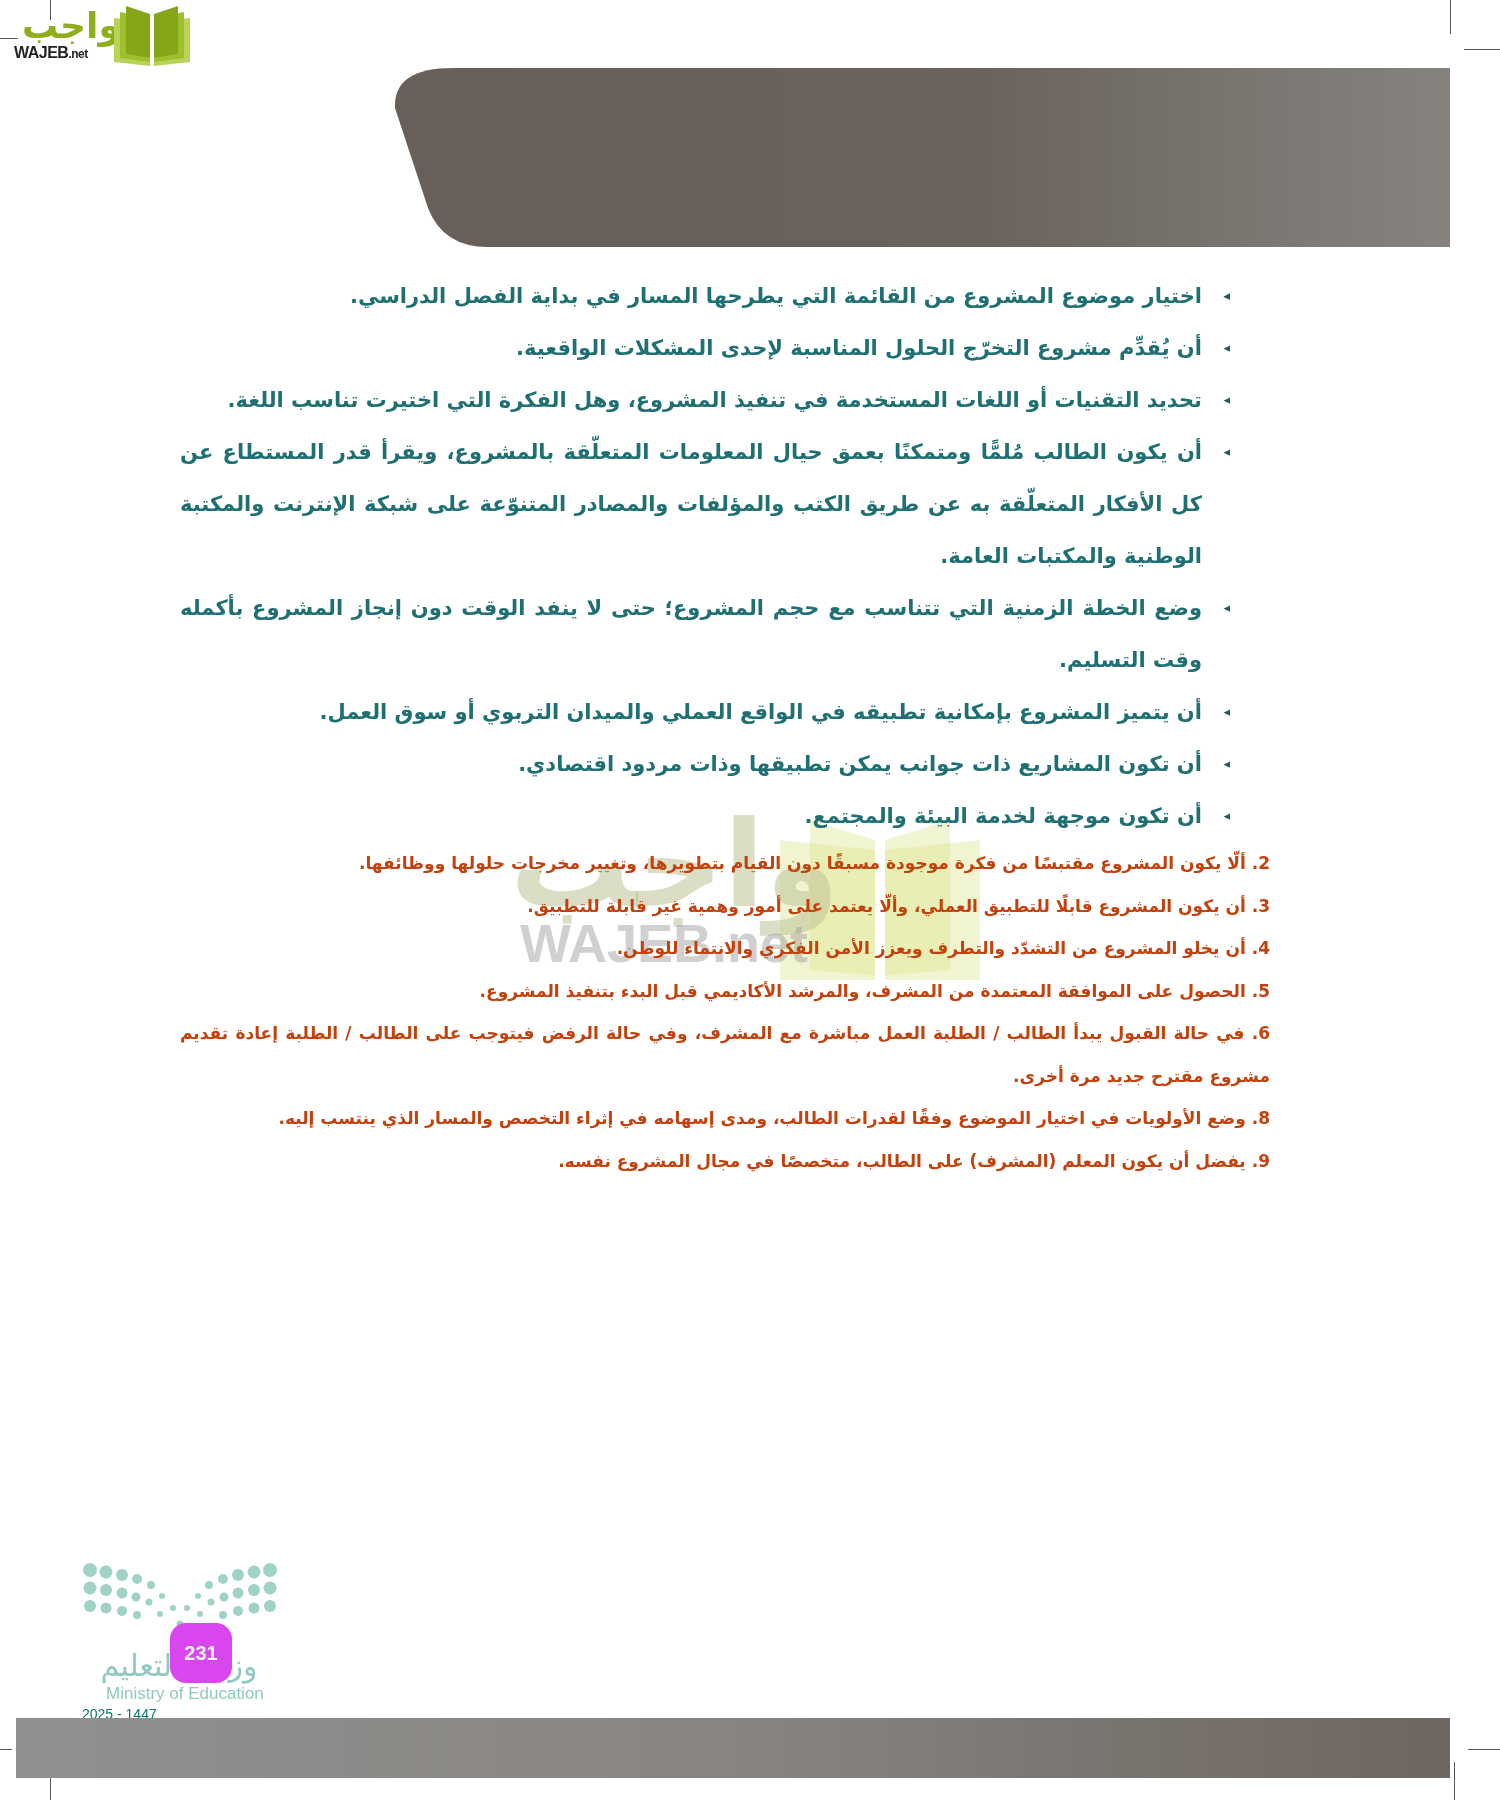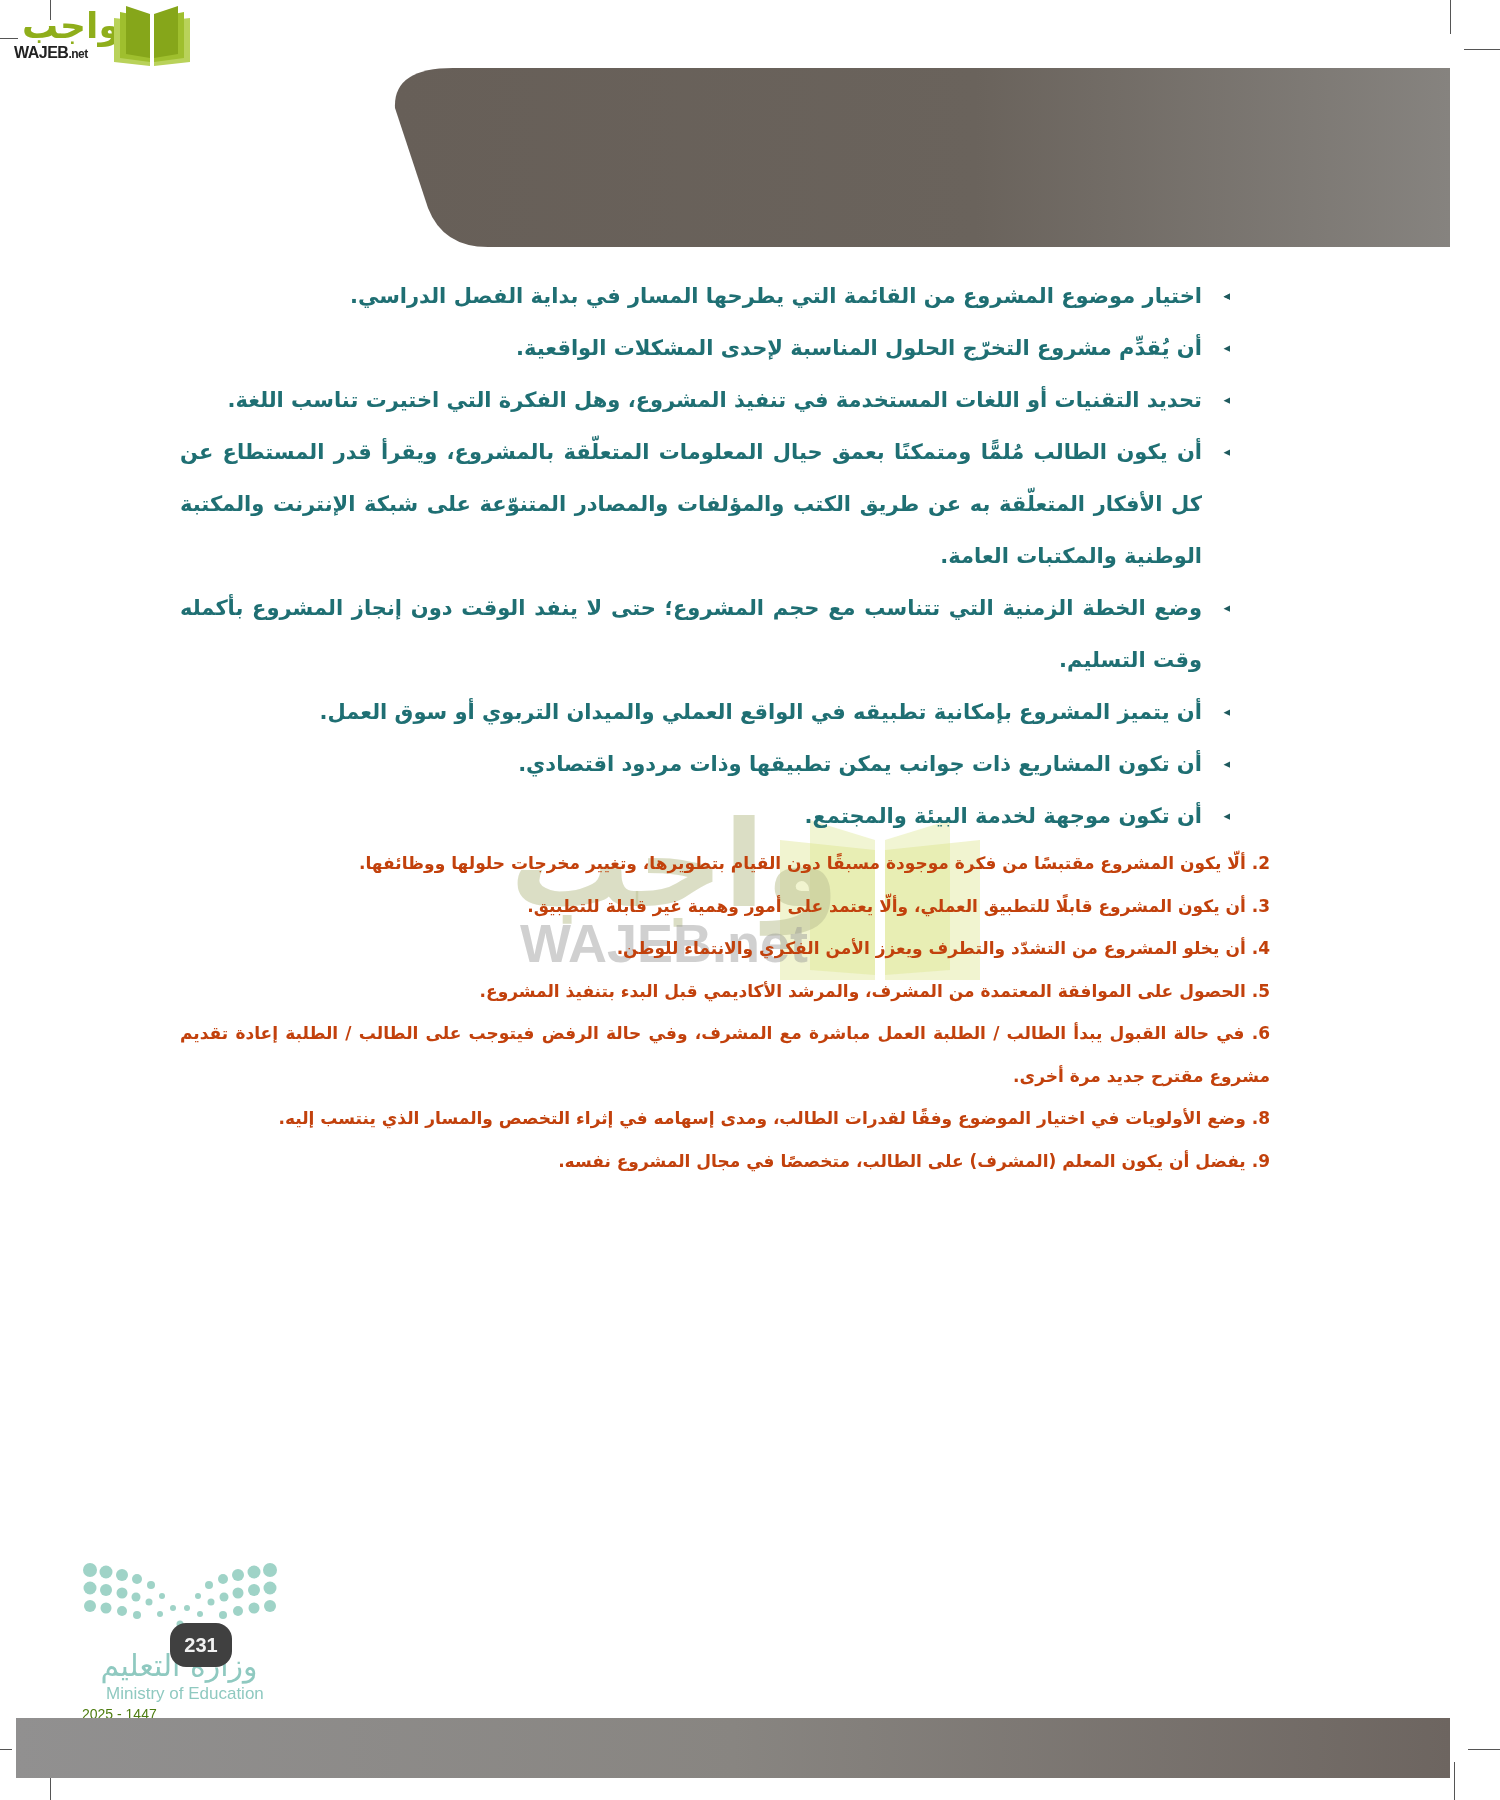--- a/index.html
+++ b/index.html
@@ -18,22 +18,22 @@
   .num-list{margin:0;padding:0;list-style:none;width:1090px;}
   .num-item{position:relative;color:#c2410c;font-weight:bold;font-size:17px;line-height:42.5px;padding-right:0;text-align:justify;text-align-last:right;}
   .num-item .num{font-weight:bold;}
   .watermark{position:absolute;left:500px;top:800px;width:500px;height:180px;pointer-events:none;}
   .wm-text{position:absolute;left:10px;top:0;font-size:120px;font-weight:bold;color:rgba(190,195,150,0.55);font-family:"DejaVu Sans",sans-serif;line-height:130px;}
   .wm-en{position:absolute;left:20px;top:112px;font-size:54px;font-weight:bold;color:rgba(150,150,150,0.45);font-family:"Liberation Sans",sans-serif;}
   .wm-book{position:absolute;left:270px;top:20px;width:220px;height:160px;}
   .ministry{position:absolute;left:80px;top:1562px;width:200px;height:160px;}
   .ministry-ar{position:absolute;left:4px;top:86px;font-size:30px;color:#8fc9c0;direction:rtl;width:190px;text-align:center;}
   .ministry-en{position:absolute;left:2px;top:122px;font-size:17px;color:#8fc9c0;font-family:"Liberation Sans",sans-serif;white-space:nowrap;margin-left:24px;}
-  .ministry-year{position:absolute;left:2px;top:144px;font-size:14px;color:#4d7c0f;font-family:"Liberation Sans",sans-serif;}
-  .page-badge{position:absolute;left:170px;top:1623px;width:62px;height:44px;border-radius:16px;background:#404040;color:#f2f2f2;font-weight:bold;font-size:20px;font-family:"Liberation Sans",sans-serif;display:flex;align-items:center;justify-content:center;}
+  .ministry-year{position:absolute;left:2px;top:144px;font-size:14px;color:#0f766e;font-family:"Liberation Sans",sans-serif;}
+  .page-badge{position:absolute;left:170px;top:1623px;width:62px;height:60px;border-radius:16px;background:#d946ef;color:#f2f2f2;font-weight:bold;font-size:20px;font-family:"Liberation Sans",sans-serif;display:flex;align-items:center;justify-content:center;}
   .footer-band{position:absolute;left:16px;top:1718px;width:1434px;height:60px;background:linear-gradient(to right,#919090 0%,#888581 50%,#6d6560 100%);}
 </style>
 </head>
 <body>
 
 <div class="crop" style="left:0;top:38px;width:18px;height:1px;"></div>
 <div class="crop" style="left:50px;top:0;width:1px;height:20px;"></div>
 <div class="crop" style="left:1450px;top:0;width:1px;height:34px;"></div>
 <div class="crop" style="left:1464px;top:49px;width:36px;height:1px;"></div>
 <div class="crop" style="left:0;top:1749px;width:12px;height:1px;"></div>

